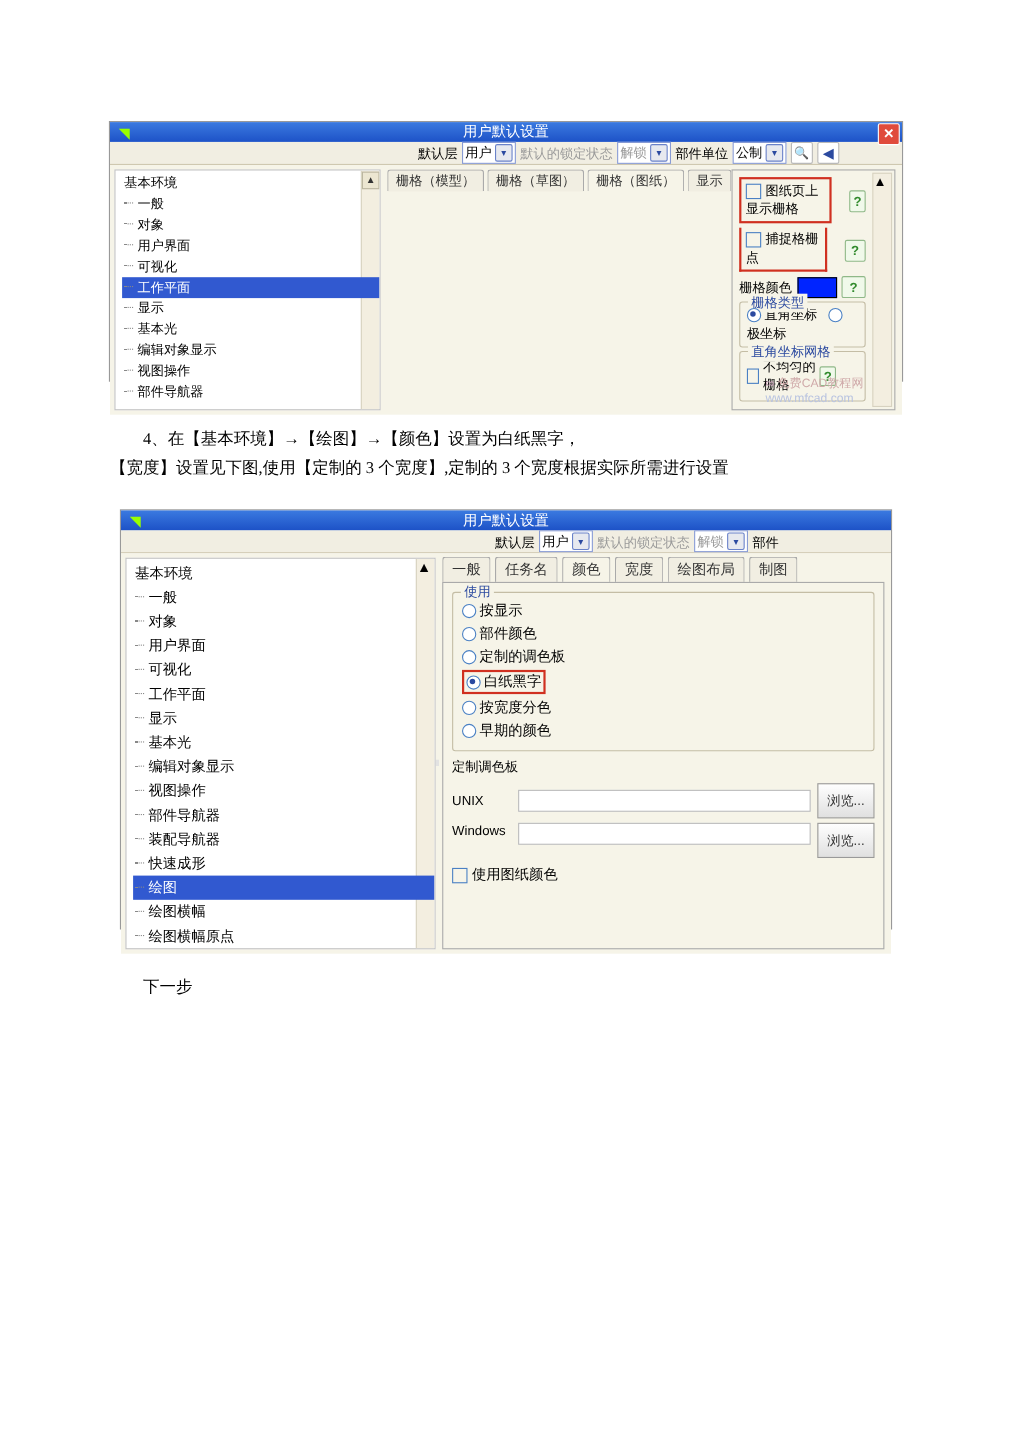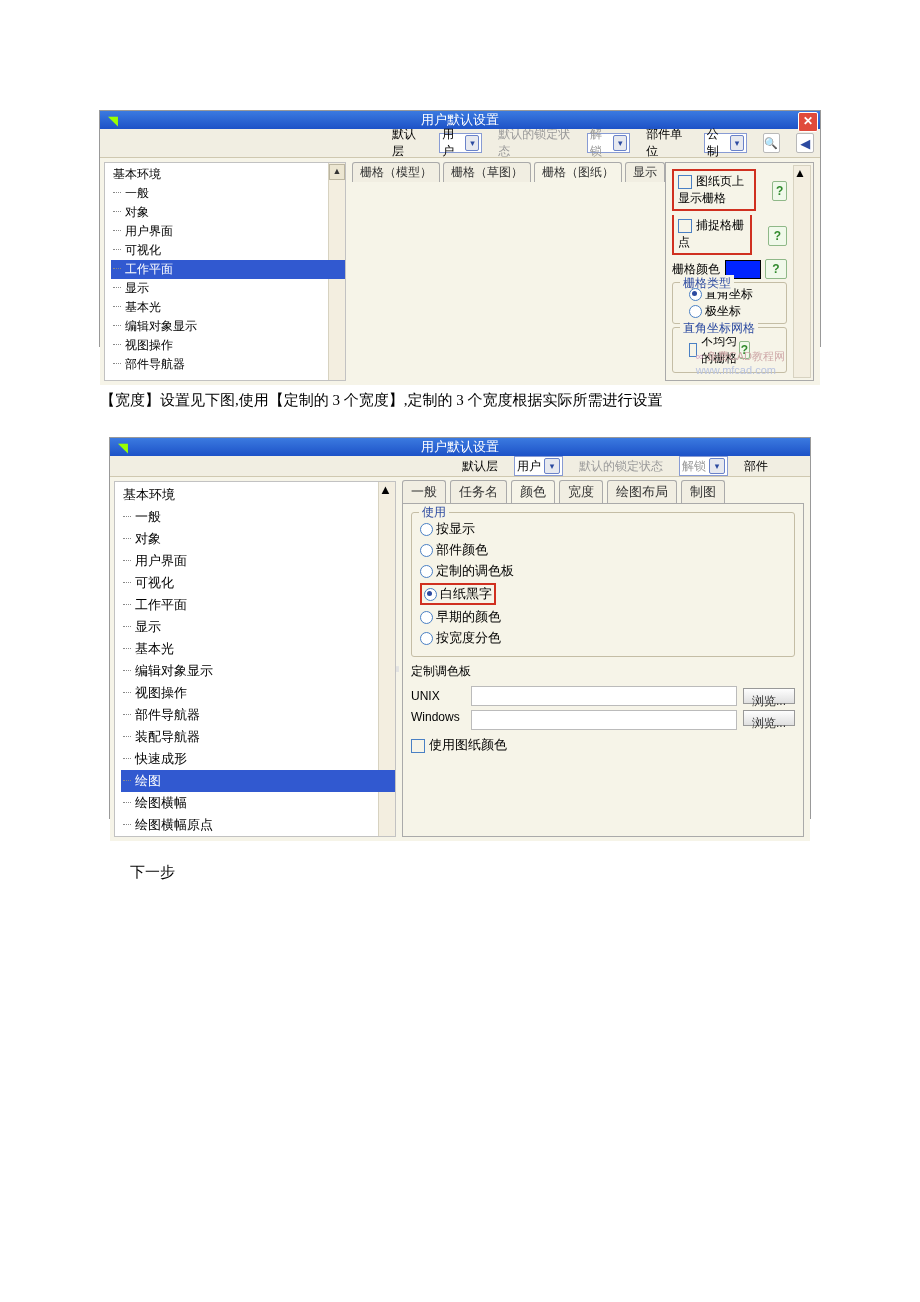--- a/index.html
+++ b/index.html
@@ -5,21 +5,21 @@
 html,body{margin:0;padding:0;background:#fff;font-family:"Microsoft YaHei","SimSun",Arial,sans-serif;font-size:13px;color:#000}
 .page{width:920px;min-height:1302px;margin:0 auto;background:#fff;box-sizing:border-box;padding:110px 60px 0 60px}
 .shot{margin:0 auto 40px auto}
 
 
 .s1{width:720px;height:235px;display:flex;flex-direction:column;border:1px solid #999}
 .titlebar{height:22px;background:linear-gradient(#3b7ae0,#1d52c7);display:flex;align-items:center;position:relative}
 .titlebar .ticon{width:18px;height:18px;margin-left:4px;display:flex;align-items:center;justify-content:center;color:#9f0}
 .titlebar .ttext{position:absolute;left:50%;transform:translateX(-50%);color:#fff;font-weight:normal;font-size:13px}
 .titlebar .xbtn{position:absolute;right:2px;top:1px;width:18px;height:18px;background:#e04b3c;border:1px solid #fff;color:#fff;font-weight:bold;line-height:16px;text-align:center;border-radius:2px;font-size:12px}
-.opts{height:28px;background:#f1eee2;display:flex;align-items:center;gap:16px;padding:0 6px;border-bottom:1px solid #cfc8b0}
+.opts{height:28px;background:#f1eee2;display:flex;align-items:flex-end;gap:4px;padding:0 6px;border-bottom:1px solid #cfc8b0}
 .opts .sp{flex:0 0 270px}
 .opts label{font-size:12px}
 .select{height:18px;border:1px solid #889bd4;background:#fff;font-size:12px;display:inline-flex;align-items:center;padding:0 2px;position:relative}
 .select .arrow{width:14px;height:14px;background:#e7e9ef;border:1px solid #6a82c9;border-radius:2px;margin-left:3px;display:flex;align-items:center;justify-content:center;color:#2c4aa0;font-size:9px}
 .gray{color:#9a9a9a}
 .toolbtn{width:18px;height:18px;border:1px solid #b9b9b9;display:flex;align-items:center;justify-content:center;background:#fff;border-radius:2px}
 .body1{flex:1;display:flex;background:#f6f4e8}
 .tree{width:240px;background:#fff;border:1px solid #c2c2c2;margin:4px;font-size:12px;overflow:hidden;position:relative}
 .tree .sc{width:16px;position:absolute;right:0;top:0;bottom:0;background:#f3eee0;border-left:1px solid #d7d2c0}
 .tree .scbtn{width:14px;height:14px;margin:1px auto;border:1px solid #bcb6a0;background:#ece6d1;font-size:9px;color:#333;text-align:center;line-height:12px}
@@ -34,21 +34,21 @@
 .tab.act{background:#f6f4e8}
 .panel{flex:1;border:1px solid #aaa;background:#f6f4e8;padding:4px 6px;font-size:12px;position:relative}
 .panel .sc{width:16px;position:absolute;right:2px;top:2px;bottom:2px;background:#f3eee0;border:1px solid #d7d2c0}
 .row{display:flex;align-items:center;margin:2px 0}
 .row .txt{flex:1}
 .qicon{width:20px;height:18px;border:1px solid #8fb888;background:#f0f9ea;color:#318a2d;display:flex;align-items:center;justify-content:center;border-radius:2px;font-size:12px;font-weight:bold;margin-right:20px}
 .qicon.sm{width:18px;height:16px}
 .chk{width:12px;height:12px;border:1px solid #4a80c4;margin-right:4px;display:inline-block;vertical-align:middle}
 .redbox{border:2px solid #d03020;padding:2px 4px;margin:0 16px 2px 0;display:inline-block}
 .swatch{width:34px;height:17px;background:#0024ff;border:1px solid #000;display:inline-block;margin-right:4px}
-.grp{border:1px solid #c4bda5;border-radius:3px;margin:3px 20px 3px 0;padding:3px 16px;position:relative}
+.grp{border:1px solid #c4bda5;border-radius:3px;margin:3px 20px 3px 0;padding:3px 6px;position:relative}
 .grp .gt{position:absolute;top:-8px;left:7px;background:#f6f4e8;padding:0 3px;color:#2c4aa0;font-size:12px}
 .radio{width:11px;height:11px;border:1px solid #4a80c4;border-radius:50%;display:inline-block;vertical-align:middle;margin-right:3px;position:relative;background:#fff}
 .radio.on::after{content:"";position:absolute;left:2px;top:2px;width:5px;height:5px;background:#2c4aa0;border-radius:50%}
 .wm{position:absolute;right:28px;bottom:4px;color:#c9c1e7;font-size:11px;pointer-events:none}
 
 
 .doc{font-family:SimSun,"宋体",serif;font-size:15px;line-height:26px;margin:8px 60px 24px 40px}
 .doc .indent{text-indent:2em;display:block}
 
 
@@ -64,21 +64,21 @@
 .rpane2{flex:1;display:flex;flex-direction:column;padding:4px 6px 4px 2px}
 .tabs2{display:flex;gap:4px;height:22px;align-items:flex-end}
 .tab2{border:1px solid #aaa;border-bottom:none;background:#f1eee2;padding:2px 8px;font-size:13px;border-radius:3px 3px 0 0;color:#333}
 .tab2.act{background:#f6f4e8}
 .panel2{flex:1;border:1px solid #aaa;background:#f6f4e8;padding:6px 8px;font-size:13px;position:relative}
 .grp2{border:1px solid #c4bda5;border-radius:3px;margin:2px 0 6px 0;padding:4px 8px 6px 8px;position:relative}
 .grp2 .gt{position:absolute;top:-9px;left:7px;background:#f6f4e8;padding:0 3px;color:#2c4aa0;font-size:12px}
 .grp2 .ro{display:flex;align-items:center;margin:3px 0}
 .redbox2{border:2px solid #d03020;padding:0 2px;display:inline-flex;align-items:center}
 .fld{border:1px solid #bbb;background:#fff;height:18px}
-.browse{height:16px;padding:4px 8px;background:linear-gradient(#fefefe,#e0e0e0);border:1px solid #999;font-size:12px;color:#333}
+.browse{height:32px;padding:4px 8px;background:linear-gradient(#fefefe,#e0e0e0);border:1px solid #999;font-size:12px;color:#333}
 .watermark2{position:absolute;left:50%;top:50%;transform:translate(-50%,-50%);font-size:38px;color:#e2e2e2;font-weight:bold;letter-spacing:2px;pointer-events:none}
 </style>
 </head>
 <body>
 <div class="page">
 
 <div class="shot s1">
   <div class="titlebar">
     <span class="ticon">◥</span>
     <span class="ttext">用户默认设置</span>
@@ -167,20 +167,21 @@
             <span class="qicon sm">?</span>
           </div>
         </div>
         <div class="wm"><span style="color:#d7a9c5">∞</span> <span style="color:#cfa9a9">免费CAD教程网</span><br><span style="color:#b8c3e0">www.mfcad.com</span></div>
       </div>
     </div>
   </div>
 </div>
 
 <div class="doc">
+  <span class="indent">4、在【基本环境】→【绘图】→【颜色】设置为白纸黑字，</span>
   <span>【宽度】设置见下图,使用【定制的 3 个宽度】,定制的 3 个宽度根据实际所需进行设置</span>
 </div>
 
 <div class="shot s2">
   <div class="titlebar">
     <span class="ticon">◥</span>
     <span class="ttext">用户默认设置</span>
   </div>
   <div class="opts">
     <span style="flex:0 0 330px"></span>
@@ -246,25 +247,25 @@
                 <span>定制的调色板</span>
               </div>
           <div class="ro">
                 <span class="redbox2">
                   <span class="radio on"></span>
                   <span>白纸黑字</span>
                 </span>
               </div>
           <div class="ro">
                 <span class="radio"></span>
+                <span>按宽度分色</span>
+              </div>
+          <div class="ro">
+                <span class="radio"></span>
                 <span>早期的颜色</span>
-              </div>
-          <div class="ro">
-                <span class="radio"></span>
-                <span>按宽度分色</span>
               </div>
         </div>
         <div style="margin:4px 0 6px 0;font-size:12px">定制调色板</div>
         <div style="display:flex;align-items:center;gap:6px;margin:4px 0">
           <span style="width:54px;font-size:12px">UNIX</span>
           <span class="fld" style="flex:1"></span>
           <button class="browse">浏览...</button>
         </div>
         <div style="display:flex;align-items:flex-start;gap:6px;margin:0 0">
           <span style="width:54px;font-size:12px">Windows</span>

